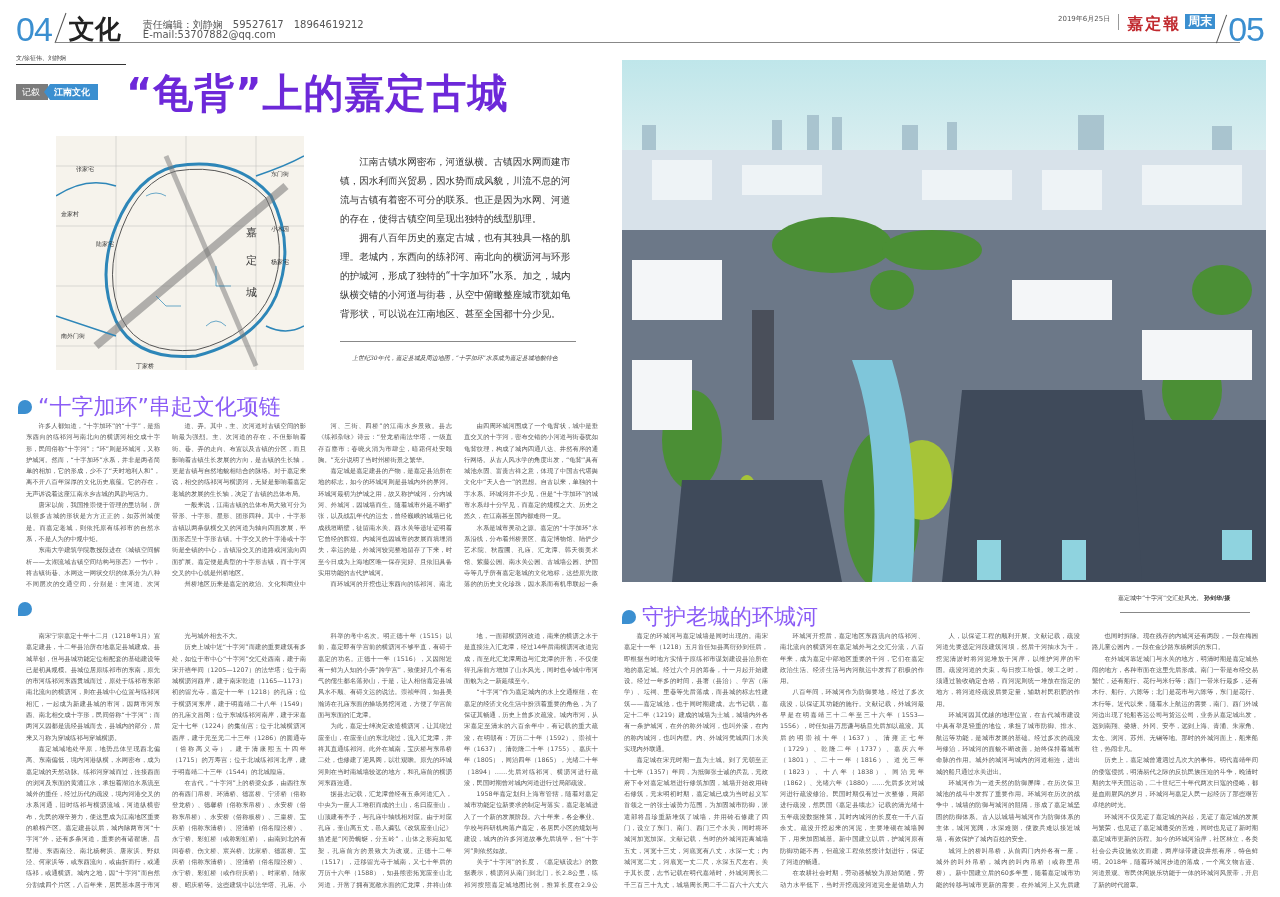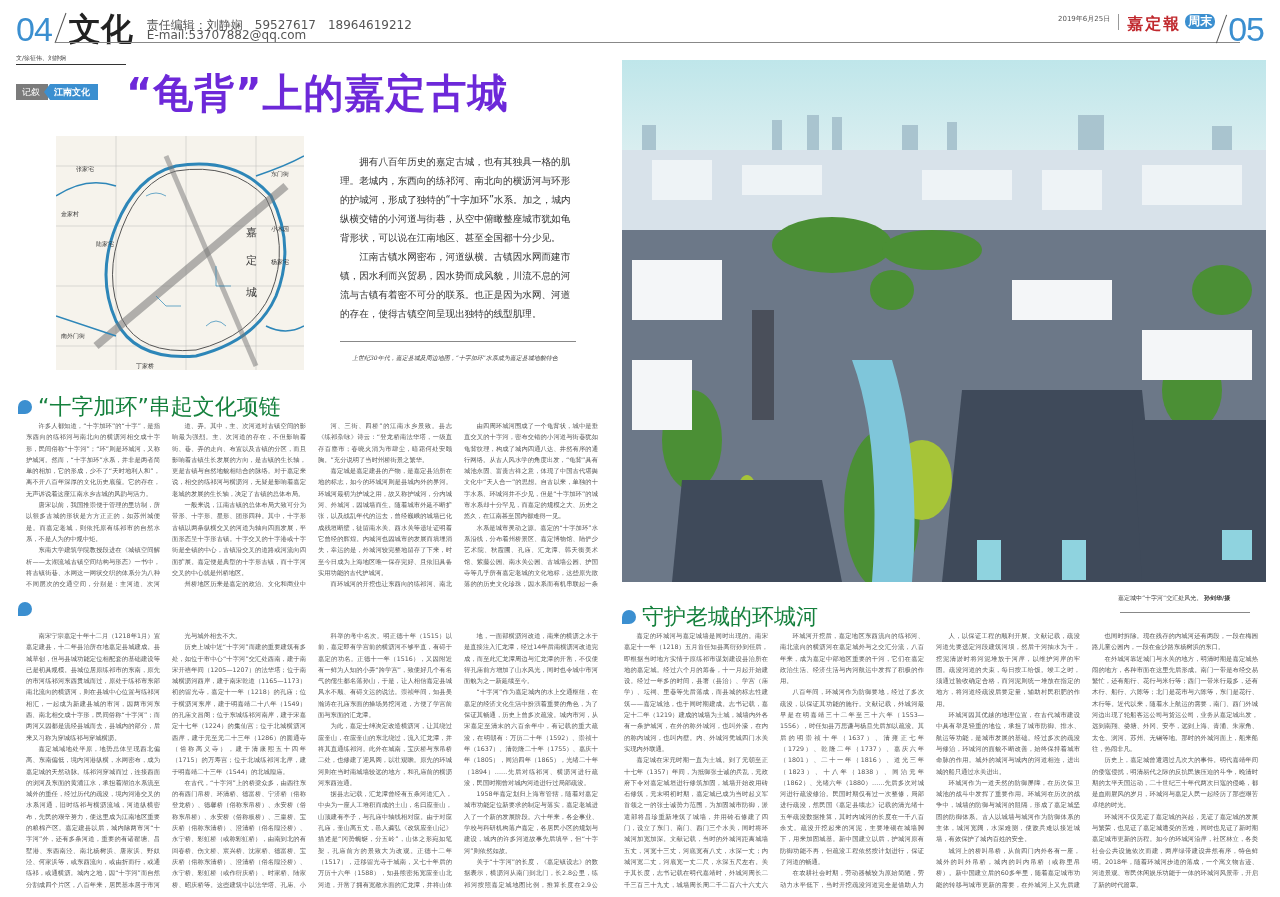--- a/index.html
+++ b/index.html
@@ -3,28 +3,28 @@
 <meta charset="utf-8">
 <style>
   * { box-sizing: border-box; margin: 0; padding: 0; }
   html, body { width: 1280px; height: 897px; overflow: hidden; background: #fff; }
   body { font-family: "DejaVu Sans", sans-serif; color: #333; position: relative; }
 
   
   .hdr-left { position: absolute; left: 16px; top: 14px; height: 30px; display: flex; align-items: flex-end; }
   .page-num { font-family: "Liberation Sans", sans-serif; font-size: 34px; color: #3b8fd0; line-height: 30px; letter-spacing: -1px; }
   .slash { width: 1px; height: 32px; background: #555; transform: rotate(20deg); margin: 0 8px 0 8px; }
-  .section-name { font-family: "DejaVu Serif", serif; font-weight: bold; font-size: 32px; color: #222; line-height: 30px; }
-  .editor-info { margin-left: 14px; font-size: 12px; color: #555; line-height: 10px; margin-bottom: 4px; }
+  .section-name { font-family: "DejaVu Serif", serif; font-weight: bold; font-size: 26px; color: #222; line-height: 30px; }
+  .editor-info { margin-left: 22px; font-size: 10px; color: #555; line-height: 10px; margin-bottom: 4px; }
   .hdr-line { position: absolute; left: 56px; right: 40px; top: 42px; height: 1px; background: #888; }
   .hdr-right { position: absolute; right: 16px; top: 14px; height: 30px; display: flex; align-items: flex-start; }
   .date { font-size: 7px; color: #555; margin-bottom: 8px; }
   .vsep { width: 1px; height: 16px; background: #999; margin: 0 8px 6px 8px; }
   .paper-name { font-family: "DejaVu Serif", serif; font-weight: bold; font-size: 16px; color: #c0282d; margin-bottom: 4px; letter-spacing: 2px; }
-  .weekend-badge { background: #3b8fd0; color: #fff; font-size: 12px; font-weight: bold; padding: 0 3px; border-radius: 7px; margin: 0 0 5px 4px; line-height: 15px; }
+  .weekend-badge { background: #3b8fd0; color: #fff; font-size: 12px; font-weight: bold; padding: 0 3px; border-radius: 0; margin: 0 0 5px 4px; line-height: 15px; }
   .slash2 { width: 1px; height: 30px; background: #555; transform: rotate(20deg); margin: 0 6px; }
 
   .byline { position: absolute; left: 16px; top: 54px; font-size: 6px; color: #444; }
   .byline-line { position: absolute; left: 16px; top: 64px; width: 110px; height: 1px; background: #333; }
 
   .tag-wrap { position: absolute; left: 16px; top: 84px; display: flex; height: 16px; }
   .tag-gray { background: #7b7b7b; color: #fff; font-size: 9px; line-height: 16px; padding: 0 8px 0 6px; }
   .tag-blue { background: #3b8fd0; color: #fff; font-size: 9px; font-weight: bold; line-height: 16px; padding: 0 8px 16px 10px; clip-path: polygon(6px 0, 100% 0, 100% 100%, 6px 100%, 0 50%); margin-left: -4px; font-family: "DejaVu Serif", serif; }
 
   .main-title { position: absolute; left: 126px; top: 66px; font-size: 40px; color: #6d28d9; letter-spacing: 1px; font-family: "DejaVu Sans", sans-serif; }
@@ -39,21 +39,21 @@
   .map-caption { position: absolute; left: 340px; top: 353px; width: 236px; font-size: 6px; color: #444; line-height: 10px; text-indent: 2em; font-family: "DejaVu Serif", serif; font-style: italic; }
 
   
   .photo { position: absolute; left: 622px; top: 60px; width: 644px; height: 522px; overflow: hidden; }
   .photo svg { width: 100%; height: 100%; display: block; }
   .photo-caption { position: absolute; left: 1118px; top: 594px; font-size: 6px; color: #444; font-family: "DejaVu Serif", serif; }
   .photo-caption b { font-weight: bold; font-style: normal; }
   .photo-cap-line { position: absolute; left: 1120px; top: 612px; width: 130px; height: 1px; background: #888; }
 
   
-  .sec-head { position: absolute; display: flex; align-items: center; font-size: 22px; color: #15803d; justify-content: flex-end; }
+  .sec-head { position: absolute; display: flex; align-items: center; font-size: 22px; color: #8b5cf6; justify-content: flex-end; }
   .bubble { width: 14px; height: 14px; background: #3b8fd0; border-radius: 50% 50% 50% 0; margin-right: 6px; transform: rotate(0deg); }
 
   
   .col { position: absolute; font-size: 6.3px; line-height: 11.3px; color: #555; text-align: justify; overflow: hidden; }
   .col p { text-indent: 2em; margin: 0; }
 </style>
 </head>
 <body>
 
 <div class="hdr-left">
@@ -118,22 +118,22 @@
       <text x="20" y="35">张家宅</text>
       <text x="40" y="110">陆家宅</text>
       <text x="5" y="202">南外门街</text>
       <text x="80" y="232">丁家桥</text>
       <text x="5" y="80">金家村</text>
     </g>
   </svg>
 </div>
 
 <div class="intro">
+  <p>江南古镇水网密布，河道纵横。古镇因水网而建市镇，因水利而兴贸易，因水势而成风貌，川流不息的河流与古镇有着密不可分的联系。也正是因为水网、河道的存在，使得古镇空间呈现出独特的线型肌理。</p>
   <p>拥有八百年历史的嘉定古城，也有其独具一格的肌理。老城内，东西向的练祁河、南北向的横沥河与环形的护城河，形成了独特的“十字加环”水系。加之，城内纵横交错的小河道与街巷，从空中俯瞰整座城市犹如龟背形状，可以说在江南地区、甚至全国都十分少见。</p>
-  <p>江南古镇水网密布，河道纵横。古镇因水网而建市镇，因水利而兴贸易，因水势而成风貌，川流不息的河流与古镇有着密不可分的联系。也正是因为水网、河道的存在，使得古镇空间呈现出独特的线型肌理。</p>
 </div>
 <div class="cap-line"></div>
 <div class="map-caption">上世纪30年代，嘉定县城及周边地图，“十字加环”水系成为嘉定县城地貌特色</div>
 
 <div class="photo">
   <svg viewBox="0 0 644 522" preserveAspectRatio="none">
     <defs>
       <linearGradient id="sky" x1="0" y1="0" x2="0" y2="1">
         <stop offset="0" stop-color="#bfe6ea"></stop>
           <stop offset="1" stop-color="#d9eef0"></stop>

